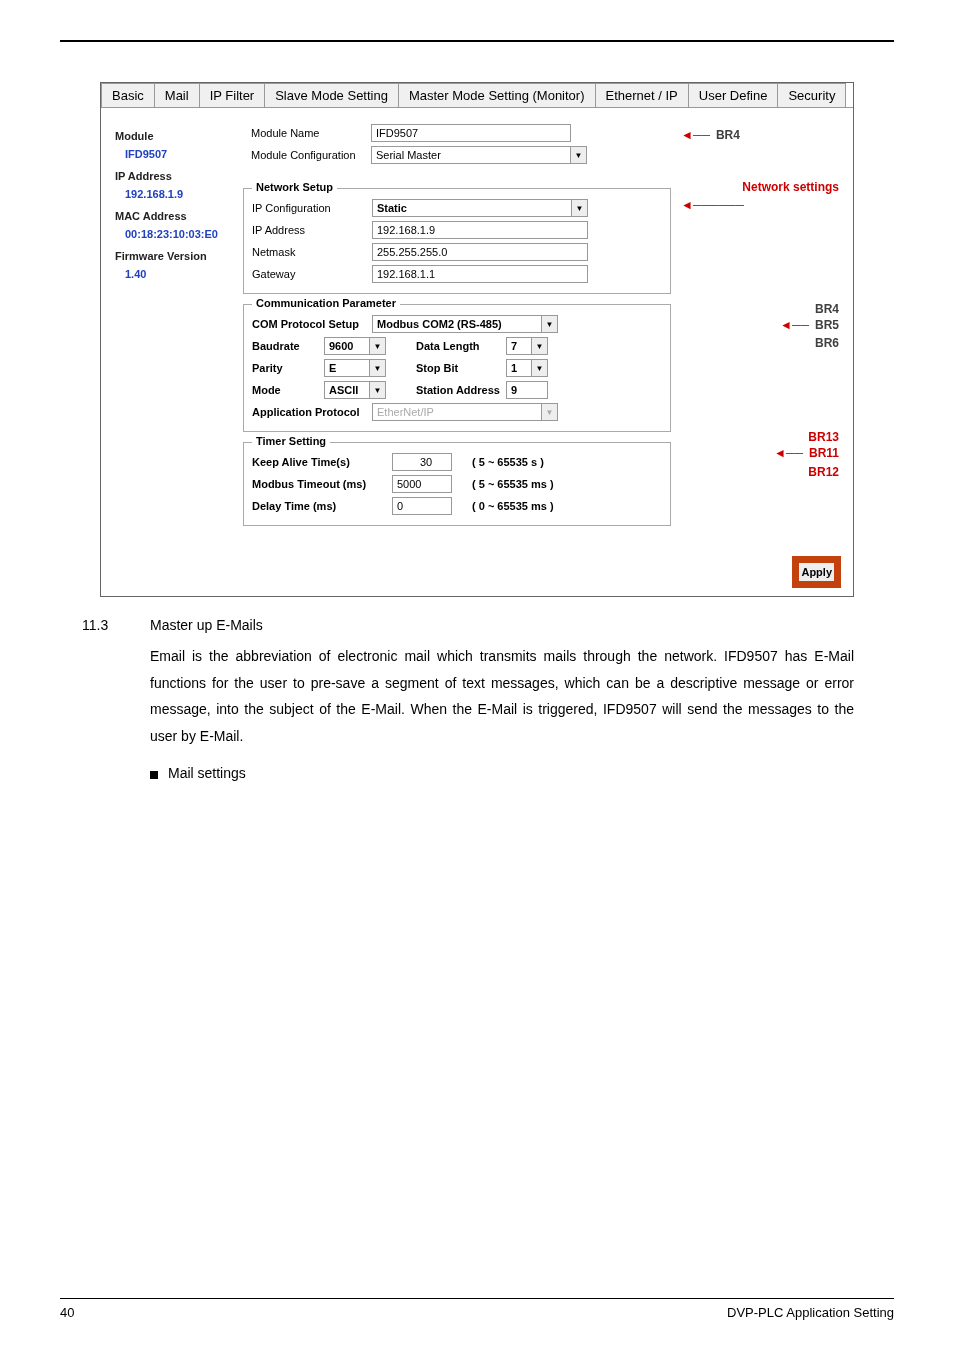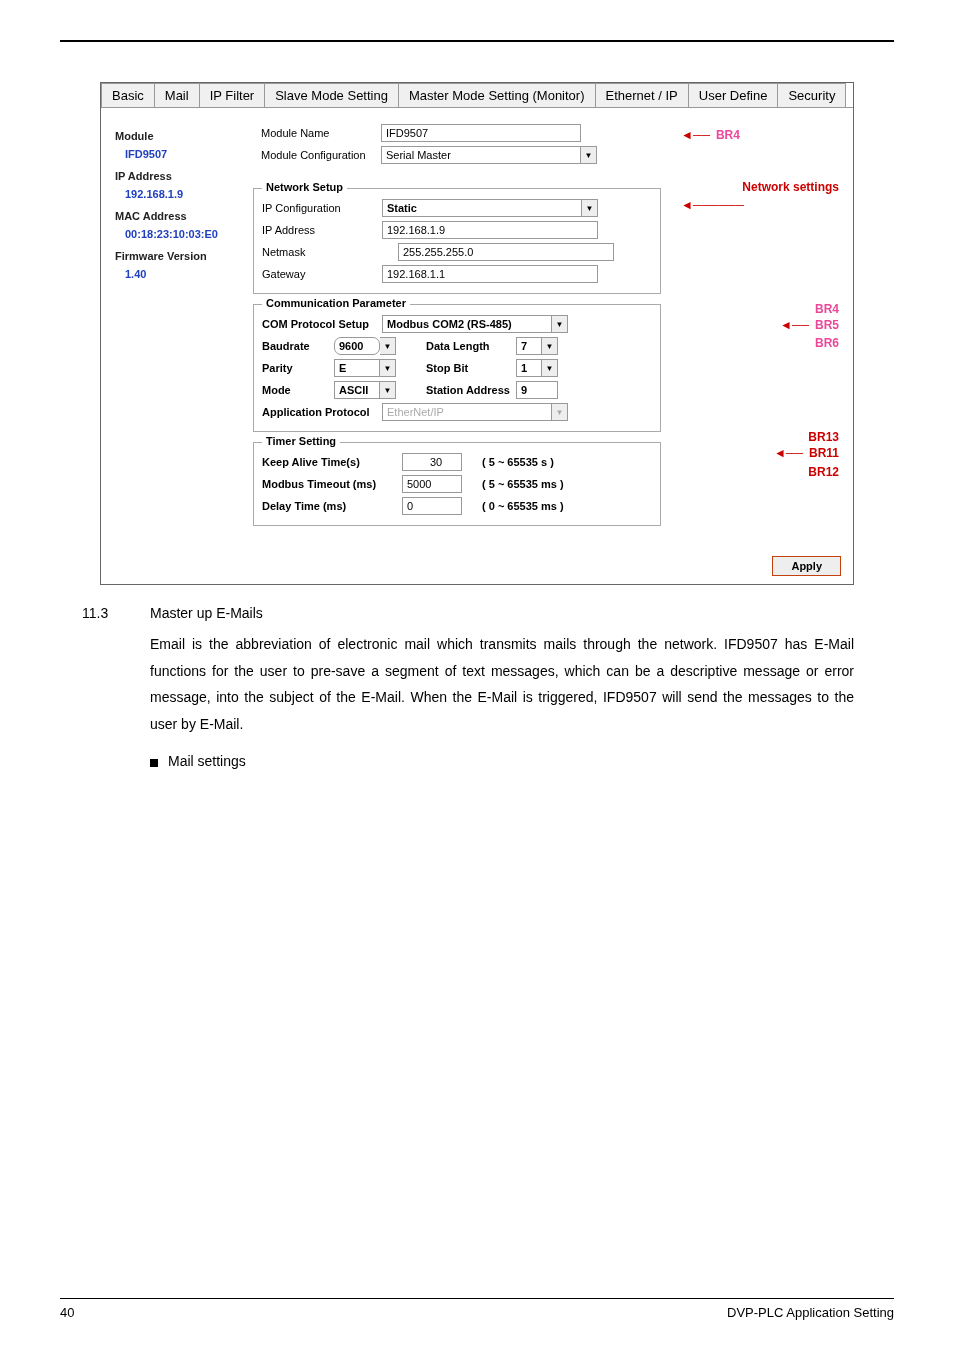--- a/index.html
+++ b/index.html
@@ -3,41 +3,41 @@
 <meta charset="utf-8">
 <style>
 *{box-sizing:border-box;margin:0;padding:0}
 body{font-family:Arial,sans-serif;background:#fff;width:954px;height:1350px;position:relative}
 .page{padding:40px 60px 20px 60px}
 .topline{border-top:2px solid #000;margin-bottom:40px}
 .figure{border:1px solid #666;margin:0 40px 20px 40px;background:#fff;padding:0}
 .tabrow{display:flex;border-bottom:1px solid #999}
 .tab{padding:4px 10px;font-size:13px;border-right:1px solid #999;border-top:1px solid #999;background:#f0f0f0;cursor:pointer}
 .tab:first-child{border-left:1px solid #999}
-.figbody{display:flex;padding:8px;gap:10px}
+.figbody{display:flex;padding:8px;gap:0}
 .sidecol{width:130px;padding:6px}
 .slabel{font-size:11px;font-weight:bold;margin-top:8px;color:#222}
 .sval{font-size:11px;font-weight:bold;margin:6px 0 10px 10px}
 .blue{color:#2040c0}
 .maincol{flex:1;padding:4px}
 .fs{border:1px solid #aaa;margin-bottom:10px;padding:6px 8px;position:relative}
 .fslegend{position:absolute;top:-8px;left:8px;background:#fff;padding:0 4px;font-size:11px;font-weight:bold}
 .row{display:flex;align-items:center;margin:4px 0}
 .fl{font-size:11px;width:120px}
 .inp{font-size:11px;border:1px solid #999;padding:2px 4px;height:18px;background:#fff}
 .dd{display:flex;align-items:center}
 .dd .caret{width:16px;height:18px;border:1px solid #999;border-left:none;display:flex;align-items:center;justify-content:center;background:#eee;font-size:8px}
 .sel .inp{width:200px}
 .gray{color:#aaa}
 .rightcol{width:170px;padding:6px;font-size:12px}
 .ann{display:flex;align-items:center;gap:6px;margin-bottom:4px}
 .arrow{color:#c00;font-weight:bold}
-.greentxt{color:#ec4899;font-weight:bold}
+.greentxt{color:#404040;font-weight:bold}
 .redtxt{color:#c00;font-weight:bold}
-.applybtn{float:right;margin:8px 12px 8px 0;padding:3px 18px;font-size:11px;font-weight:bold;border:1px solid #c2410c;background:#eee;cursor:pointer}
+.applybtn{float:right;margin:8px 12px 8px 0;padding:3px 2px;font-size:11px;font-weight:bold;border:7px solid #c2410c;background:#eee;cursor:pointer}
 .bodytext{font-size:14px;line-height:1.9;margin:10px 40px 16px 90px;text-align:justify}
 .secrow{display:flex;align-items:center;margin:18px 0 6px 0}
 .secnum{width:90px;font-size:14px;padding-left:22px}
 .sectitle{font-size:14px}
 .bullet{margin-left:90px;font-size:14px}
 .bullet .sq{display:inline-block;width:8px;height:8px;background:#000;margin-right:10px;vertical-align:middle}
 .footer{position:absolute;bottom:30px;left:60px;right:60px;border-top:1px solid #000;padding-top:6px;display:flex;justify-content:space-between;font-size:13px}
 .noline{border:none;padding:0 0 10px 0}
 .noline .row{padding-left:8px}
 </style>
@@ -94,41 +94,41 @@
             <input class="inp" style="font-weight: bold;" value="Static">
             <span class="caret">▼</span>
           </div>
         </div>
         <div class="row">
           <span class="fl">IP Address</span>
           <input class="inp" style="width: 216px;" value="192.168.1.9">
         </div>
         <div class="row">
           <span class="fl">Netmask</span>
-          <input class="inp" style="width: 216px; margin-left: 16px;" value="255.255.255.0">
+          <input class="inp" style="width: 216px;" value="255.255.255.0">
         </div>
         <div class="row">
           <span class="fl">Gateway</span>
           <input class="inp" style="width: 216px;" value="192.168.1.1">
         </div>
       </div>
 
       <div class="fs">
         <div class="fslegend">Communication Parameter</div>
         <div class="row">
           <span class="fl" style="font-weight:bold">COM Protocol Setup</span>
           <div class="dd">
             <input class="inp" style="width: 170px; font-weight: bold;" value="Modbus COM2 (RS-485)">
             <span class="caret">▼</span>
           </div>
         </div>
         <div class="row">
           <span class="fl" style="width:72px;font-weight:bold">Baudrate</span>
           <div class="dd">
-                <input class="inp" style="width: 46px; font-weight: bold; border-radius: 7px;" value="9600">
+                <input class="inp" style="width: 46px; font-weight: bold;" value="9600">
                 <span class="caret">▼</span>
               </div>
           <span class="fl" style="width:90px;margin-left:30px;font-weight:bold">Data Length</span>
           <div class="dd">
                 <input class="inp" style="width: 26px; font-weight: bold;" value="7">
                 <span class="caret">▼</span>
               </div>
         </div>
         <div class="row">
           <span class="fl" style="width:72px;font-weight:bold">Parity</span>

